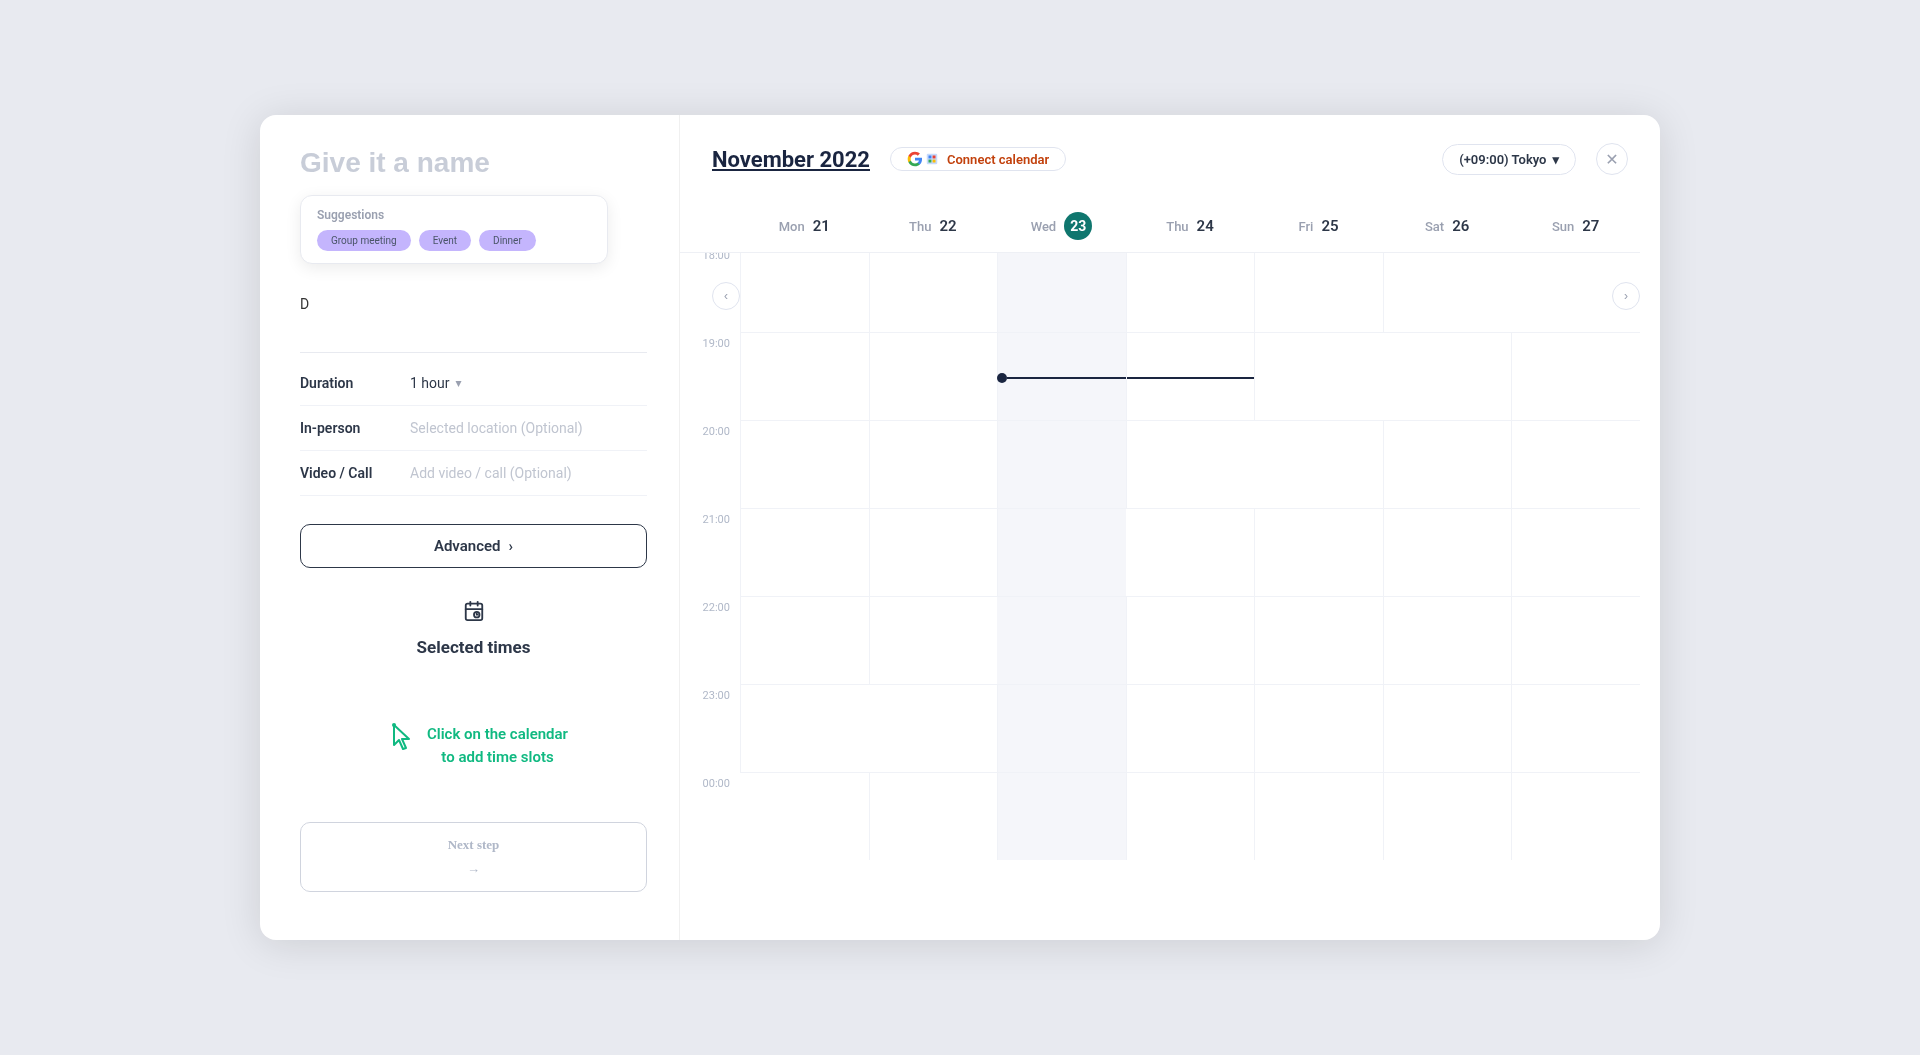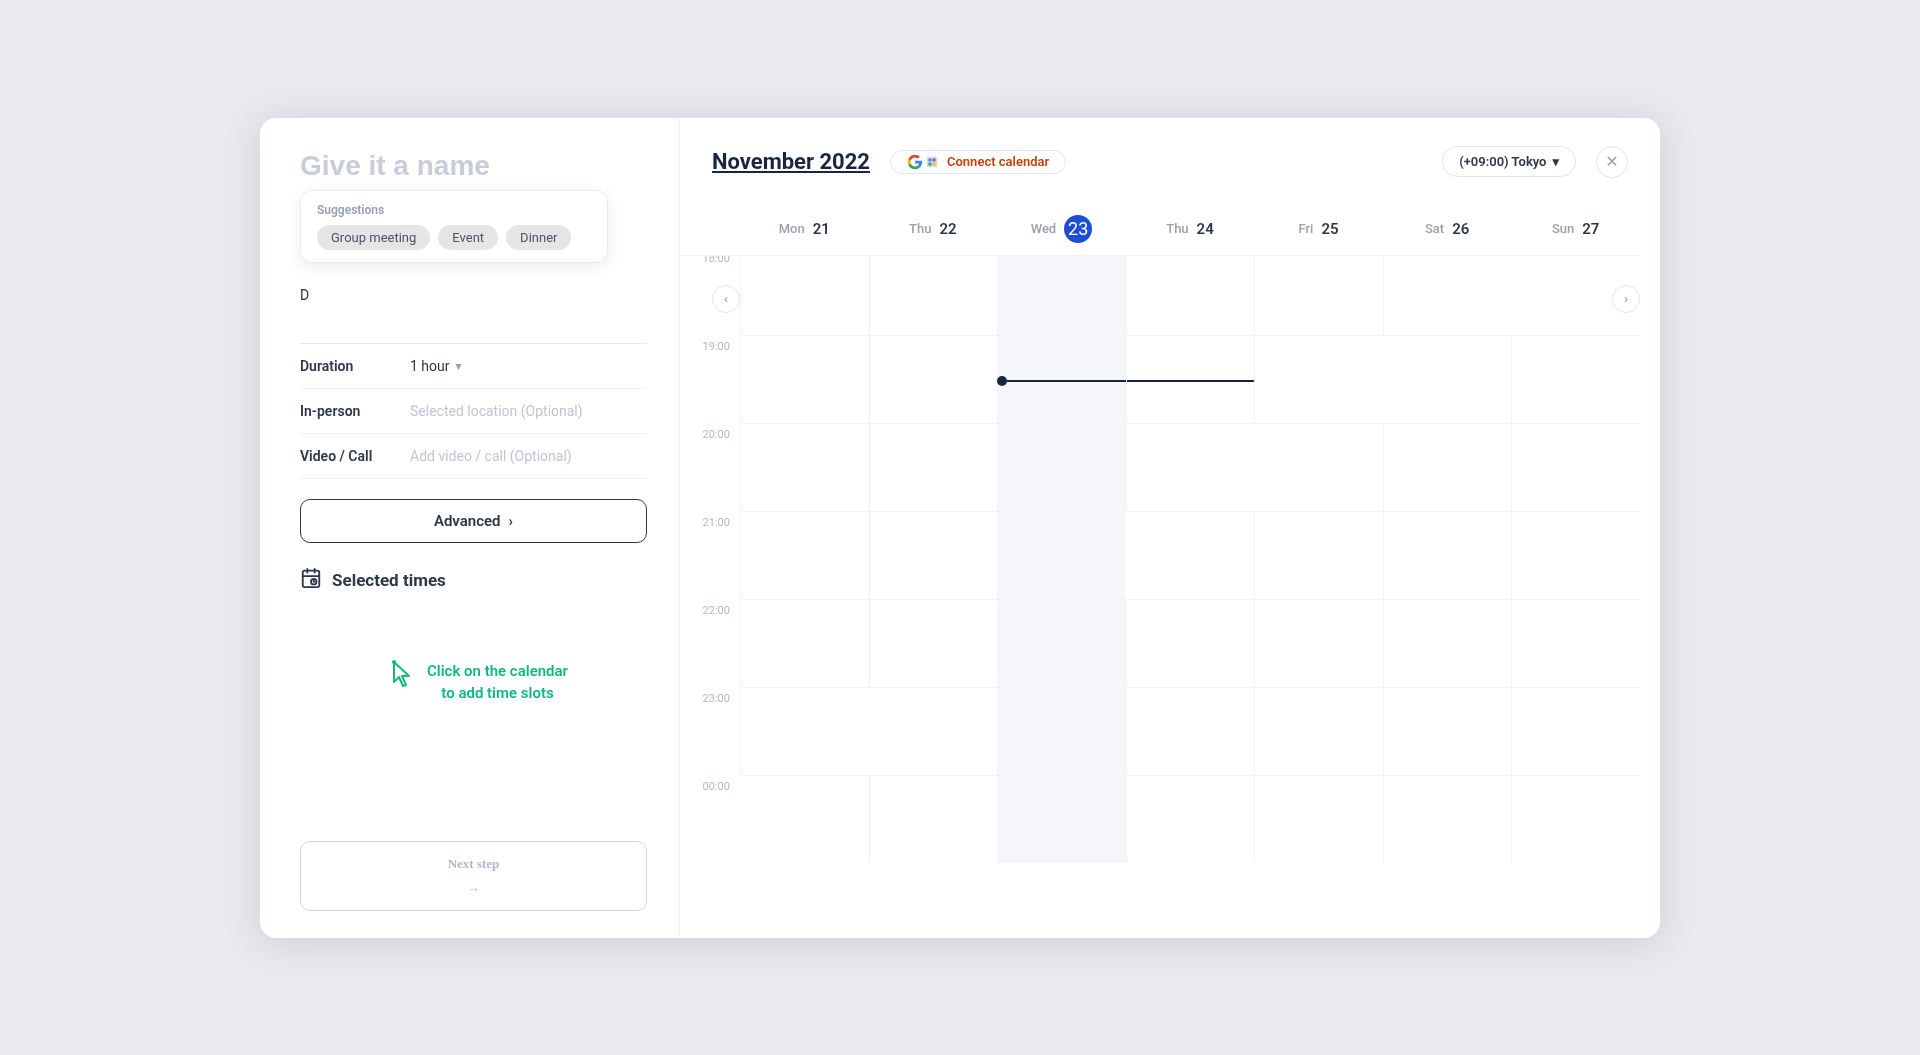--- a/index.html
+++ b/index.html
@@ -20,25 +20,25 @@
       display: flex;
       overflow: hidden;
       box-shadow: 0 4px 40px rgba(0,0,0,0.12);
       position: relative;
     }
 
     
     .left-panel {
       width: 420px;
       min-width: 420px;
-      padding: 32px 32px 27px 40px;
+      padding: 32px 32px 48px 40px;
       border-right: 1px solid #f0f0f0;
       display: flex;
       flex-direction: column;
-      gap: 0;
+      gap: 8px;
       position: relative;
     }
     .event-title-input {
       font-size: 28px;
       font-weight: 600;
       color: #c8cdd8;
       border: none;
       outline: none;
       background: transparent;
       width: 100%;
@@ -64,24 +64,24 @@
       color: #9aa0b0;
       margin-bottom: 8px;
       text-transform: none;
     }
     .suggestions-chips {
       display: flex;
       gap: 8px;
       flex-wrap: wrap;
     }
     .chip {
-      background: #e5e5e5;
+      background: #c4b5fd;
       border-radius: 20px;
       padding: 5px 14px;
-      font-size: 13px;
+      font-size: 10px;
       color: #4a5568;
       cursor: pointer;
       border: none;
       font-family: inherit;
     }
 
     
     .description-area {
       width: 100%;
       min-height: 60px;
@@ -152,20 +152,21 @@
     
     .selected-times-section {
       margin-top: 24px;
       flex: 1;
     }
     .selected-times-header {
       display: flex;
       align-items: center;
       gap: 10px;
       margin-bottom: 20px;
+      flex-direction: column;
     }
     .calendar-clock-icon {
       font-size: 20px;
       color: #2d3748;
     }
     .selected-times-title {
       font-size: 17px;
       font-weight: 700;
       color: #2d3748;
     }
@@ -304,30 +305,30 @@
       font-size: 13px;
       color: #9aa0b0;
       font-weight: 500;
     }
     .day-num {
       font-size: 15px;
       font-weight: 600;
       color: #2d3748;
     }
     .day-num-today {
-      background: #1d4ed8;
+      background: #0f766e;
       color: white;
       border-radius: 50%;
       width: 28px;
       height: 28px;
       display: flex;
       align-items: center;
       justify-content: center;
-      font-size: 18px;
-      font-weight: 400;
+      font-size: 14px;
+      font-weight: 700;
     }
 
     
     .nav-arrow {
       position: absolute;
       top: 167px;
       width: 28px;
       height: 28px;
       border-radius: 50%;
       border: 1.5px solid #e0e4ef;

